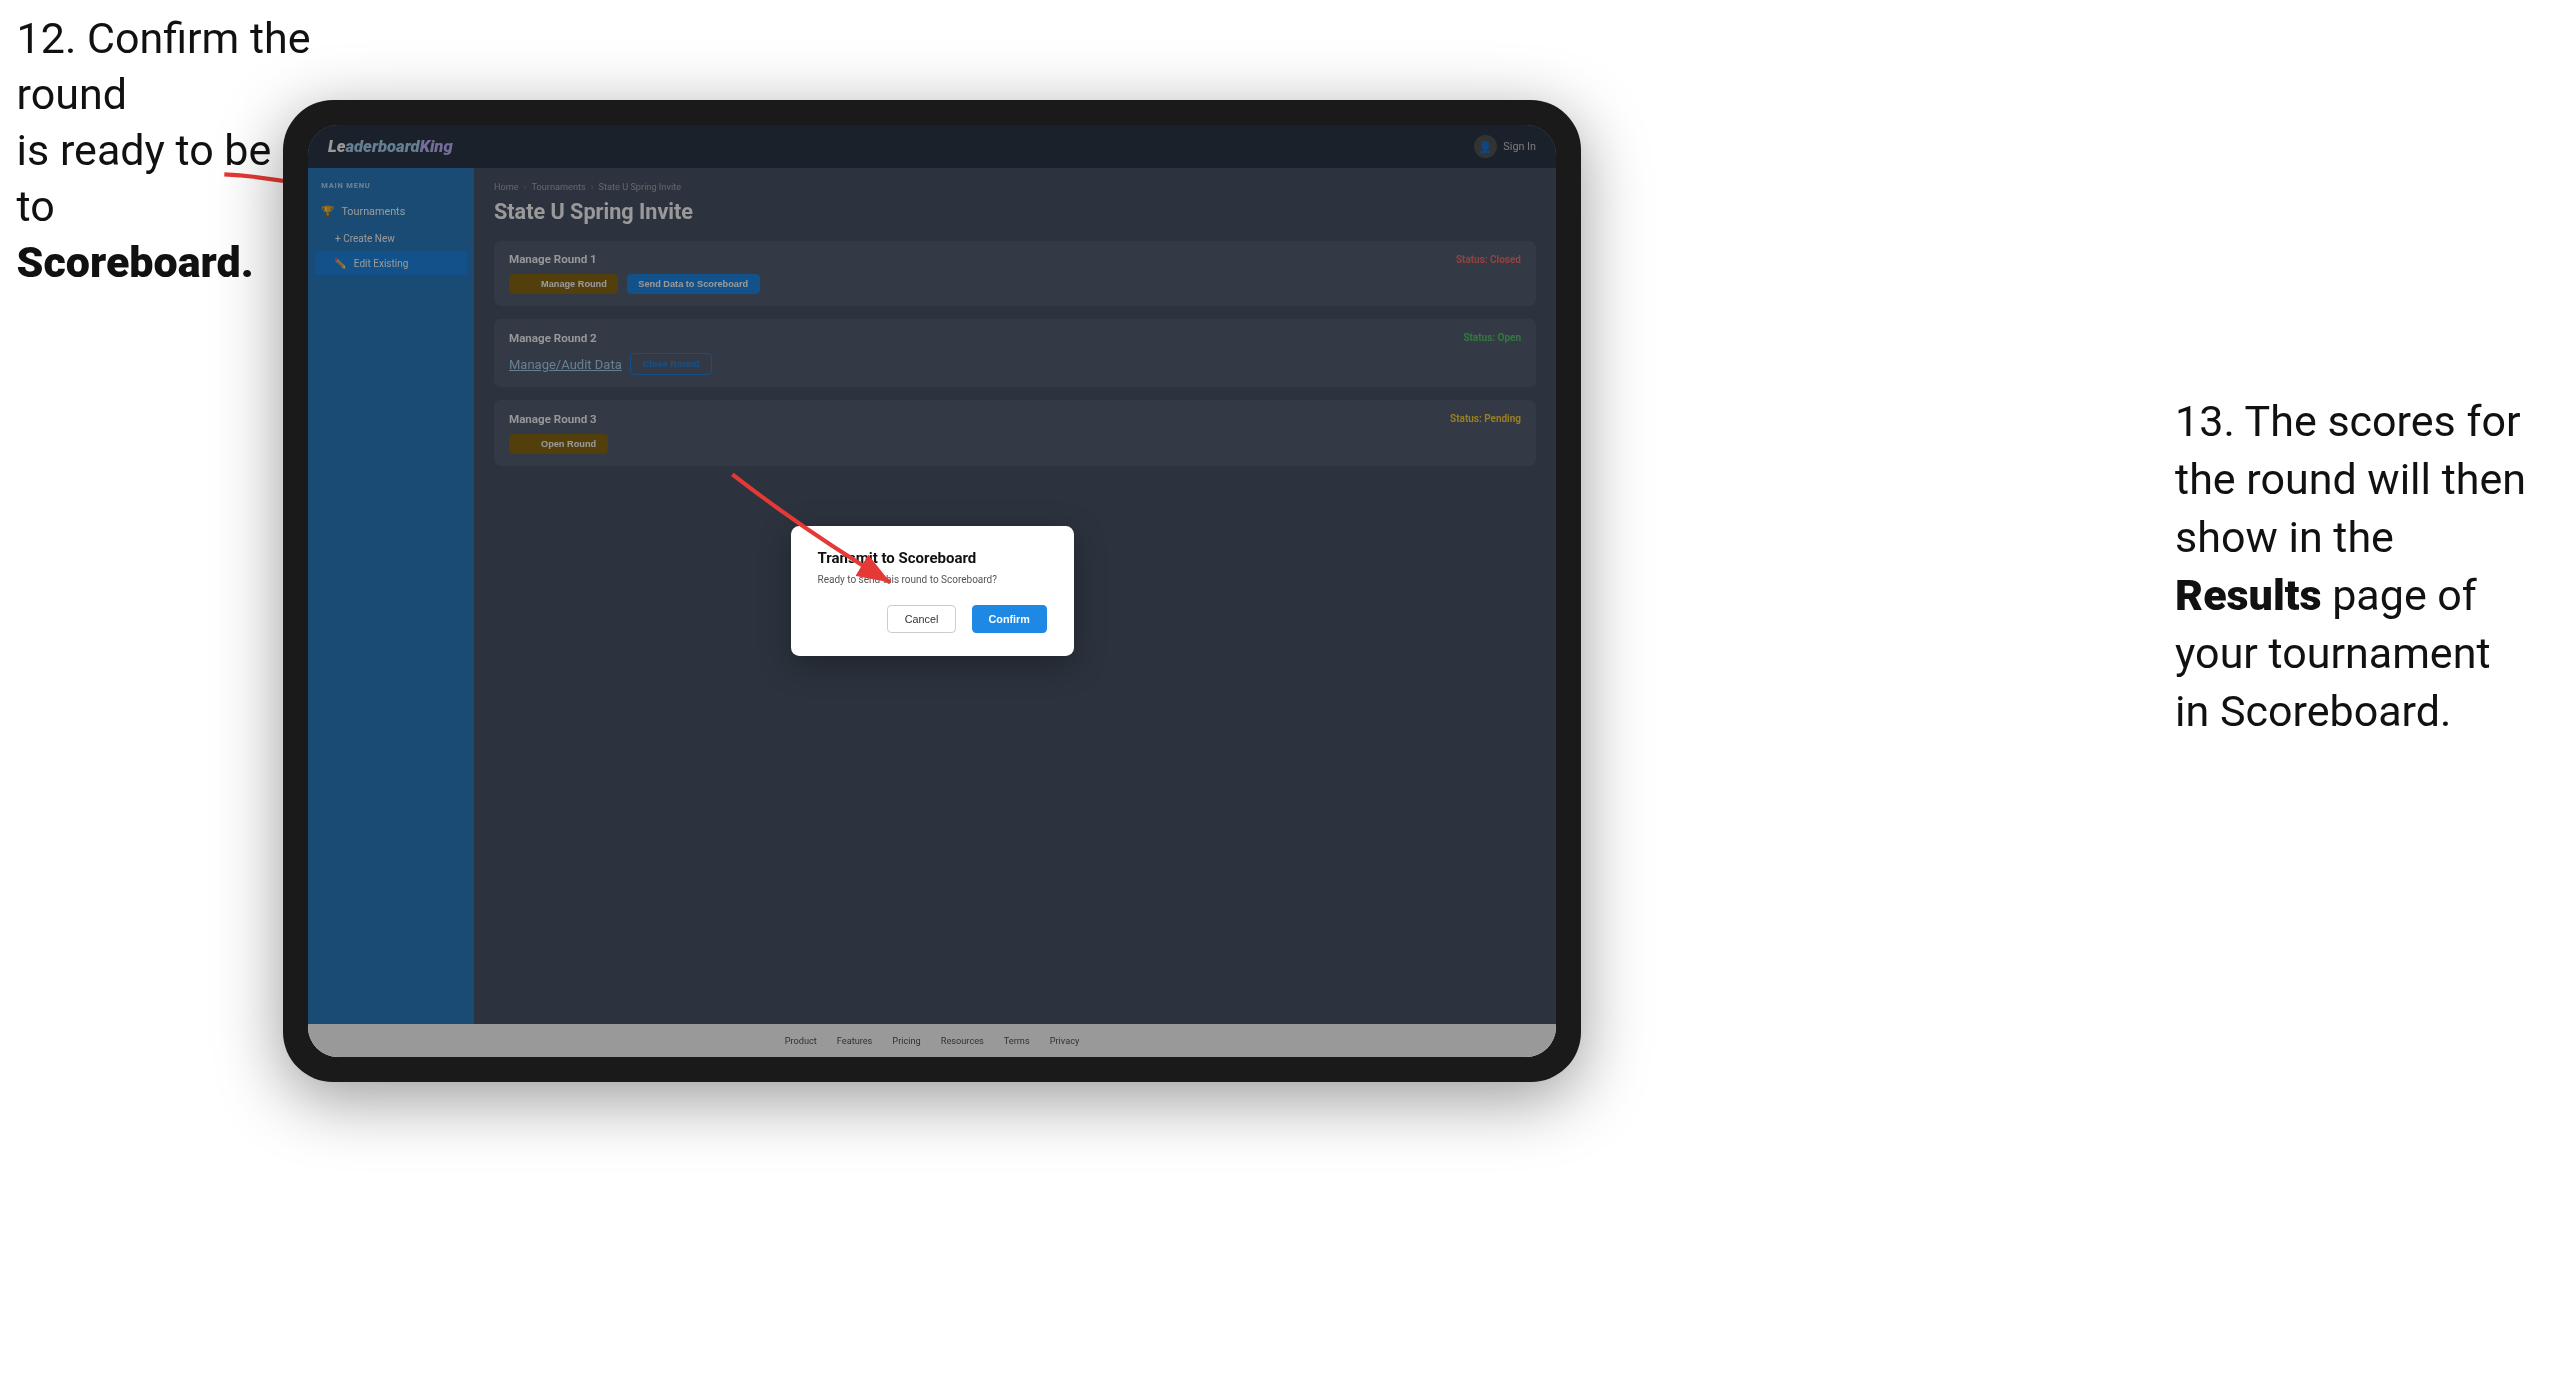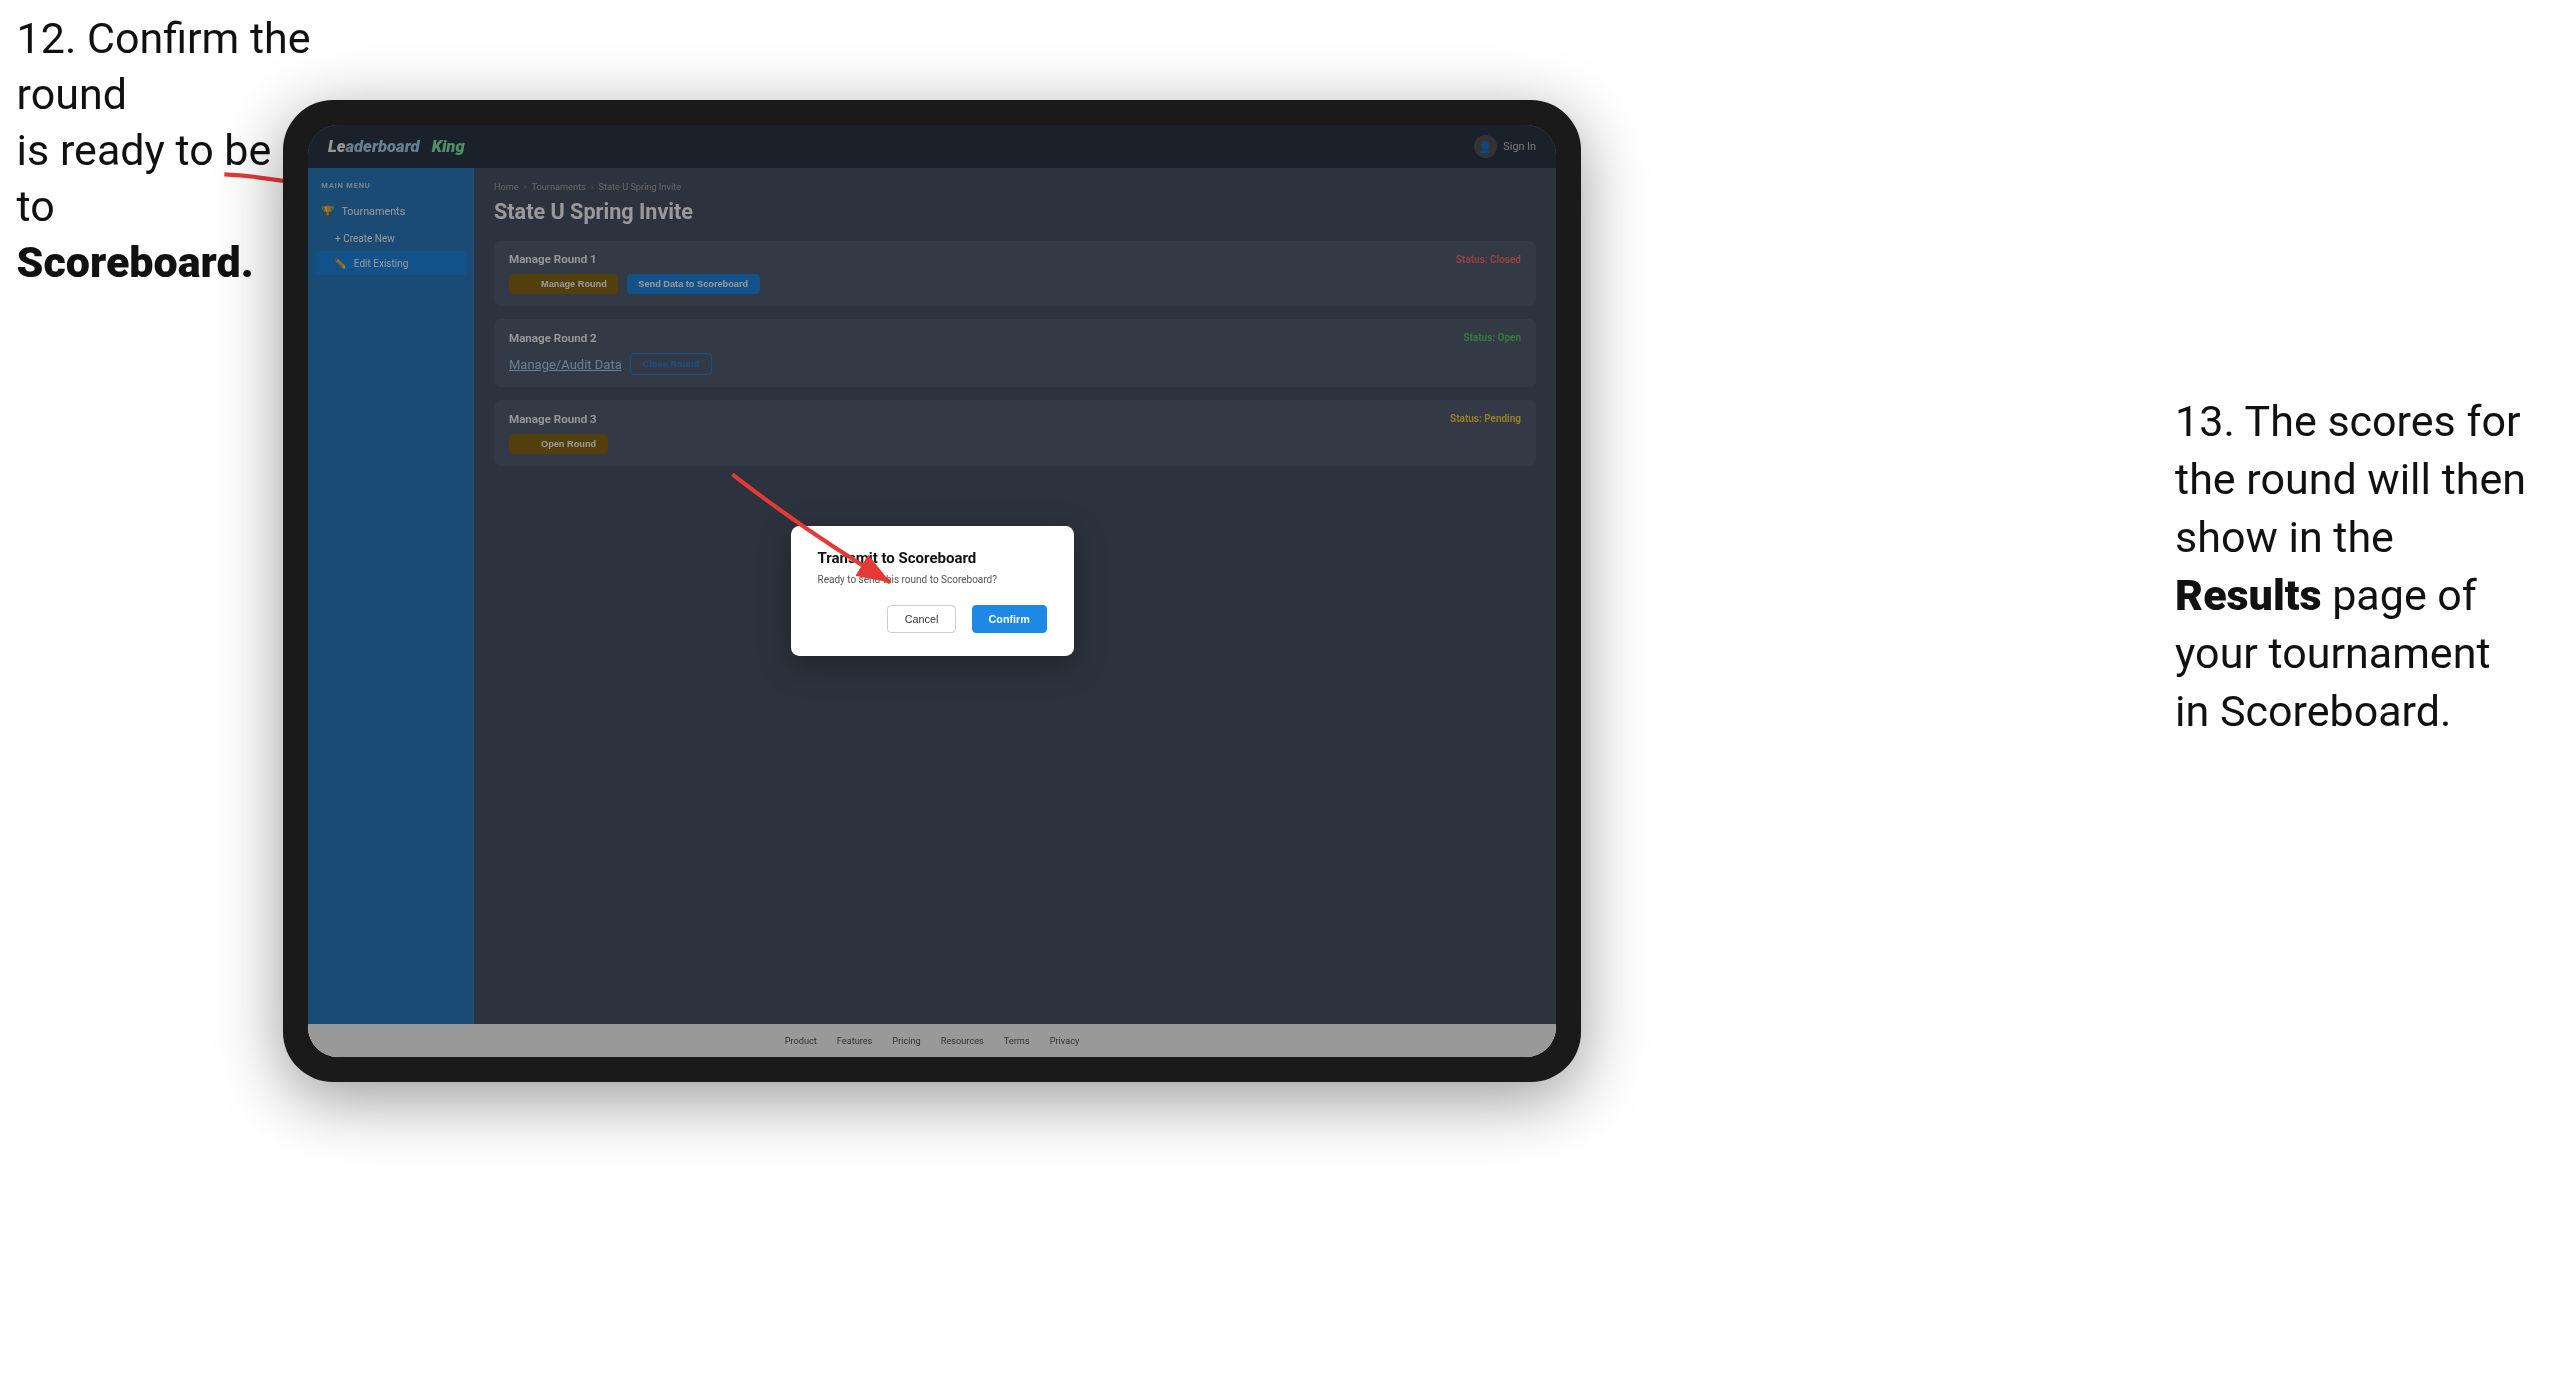--- a/index.html
+++ b/index.html
@@ -337,21 +337,21 @@
     }
 
     
     .logo-lb {
       font-size: 16.6px;
       font-weight: 900;
       color: white;
       font-style: italic;
     }
     .logo-lb .leader { color: white; }
-    .logo-lb .king { color: #86efac; font-style: italic; padding-left: 12px; }
+    .logo-lb .king { color: #c4b5fd; font-style: italic; }
   </style>
 </head>
 <body>
 
 <div class="instruction-top">
   <span>12. Confirm the round</span><br>
   <span>is ready to be sent to</span><br>
   <strong>Scoreboard.</strong>
 </div>
 

